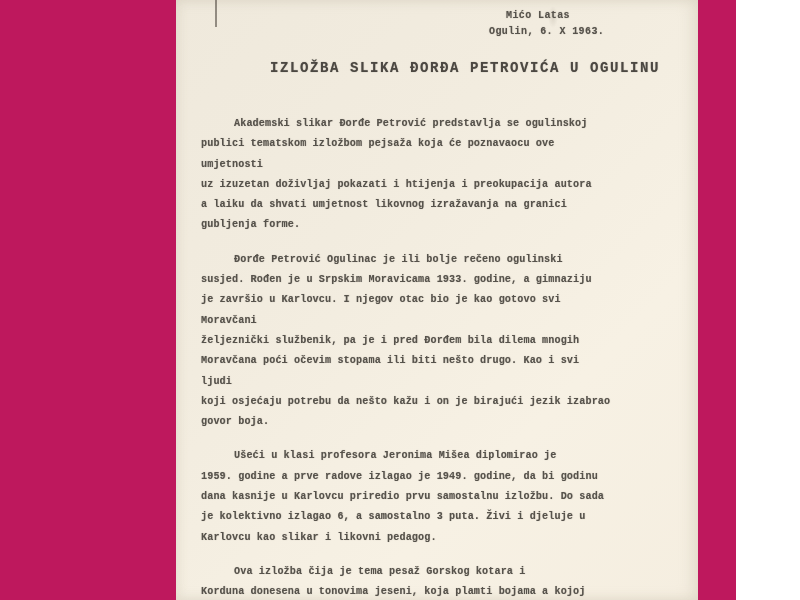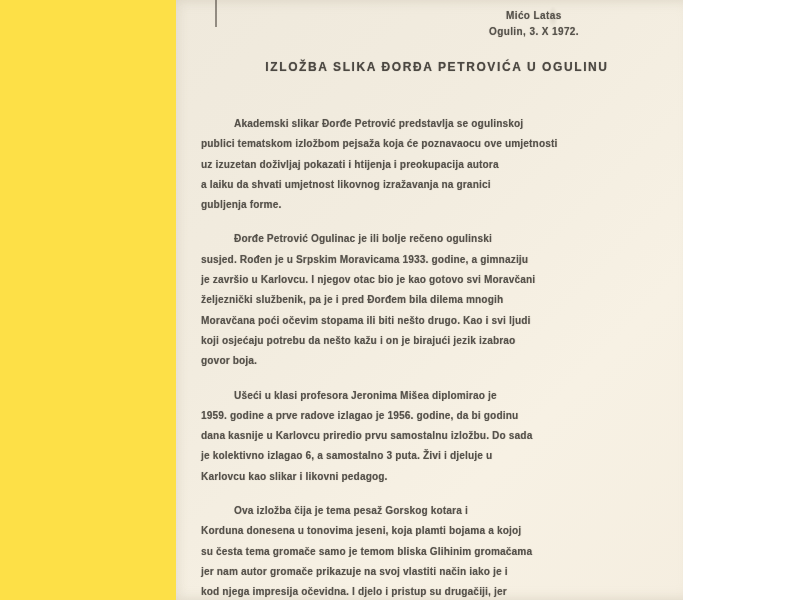--- a/index.html
+++ b/index.html
@@ -1,21 +1,21 @@
 <!DOCTYPE html>
 <html><head>
 <meta charset="utf-8">
 <style>
   html,body{margin:0;padding:0;background:#ffffff;}
   .canvas{
     position:relative;
-    width:683px;height:600px;
-    background:#fde047;
+    width:736px;height:600px;
+    background:#be185d;
     overflow:hidden;
-    font-family:Liberation Sans, sans-serif;
+    font-family:Liberation Mono, monospace;
   }
   .paper{
     position:absolute;
     left:176px;top:0;
     width:522px;height:600px;
     background:linear-gradient(135deg,#efe9dc 0%,#f2ecdf 35%,#f7f1e4 70%,#f5eee0 100%);
     box-shadow:inset -6px 0 14px rgba(180,170,150,0.25), inset 4px 0 10px rgba(200,190,170,0.2);
   }
   .edge-mark{
     position:absolute;
@@ -39,25 +39,26 @@
     text-shadow:0 0 1px rgba(90,84,76,0.55);
     letter-spacing:0.4px;
   }
   .byline .author{padding-left:17px;}
   .title{
     position:absolute;
     left:0;top:60px;
     width:100%;
     margin:0;
     text-align:center;
-    font-size:12px;
+    font-size:14px;
     font-weight:bold;
     letter-spacing:1.6px;
     color:#4c4842;
     text-shadow:0 0 1px rgba(76,72,66,0.6);
+    padding-left:28px;
   }
   .body-text{
     position:absolute;
     left:25px;top:100px;
     width:415px;
     font-size:10px;
     line-height:20.3px;
     font-weight:bold;
     color:#56524b;
     text-shadow:0.3px 0.3px 0.8px rgba(90,84,76,0.5);
@@ -73,40 +74,40 @@
 <body>
 
 <div class="canvas">
   <div class="paper">
 
     <div class="edge-mark"></div>
     <div class="smudge"></div>
 
     <div class="byline">
       <div class="author">Mićo Latas</div>
-      <div class="dateline">Ogulin, 3. X 1972.</div>
+      <div class="dateline">Ogulin, 6. X 1963.</div>
     </div>
 
     <h1 class="title">IZLOŽBA SLIKA ĐORĐA PETROVIĆA U OGULINU</h1>
 
     <div class="body-text">
       <p>Akademski slikar Đorđe Petrović predstavlja se ogulinskoj
 publici tematskom izložbom pejsaža koja će poznavaocu ove umjetnosti
 uz izuzetan doživljaj pokazati i htijenja i preokupacija autora
 a laiku da shvati umjetnost likovnog izražavanja na granici
 gubljenja forme.</p>
       <p>Đorđe Petrović Ogulinac je ili bolje rečeno ogulinski
 susjed. Rođen je u Srpskim Moravicama 1933. godine, a gimnaziju
 je završio u Karlovcu. I njegov otac bio je kao gotovo svi Moravčani
 željeznički službenik, pa je i pred Đorđem bila dilema mnogih
 Moravčana poći očevim stopama ili biti nešto drugo. Kao i svi ljudi
 koji osjećaju potrebu da nešto kažu i on je birajući jezik izabrao
 govor boja.</p>
       <p>Ušeći u klasi profesora Jeronima Mišea diplomirao je
-1959. godine a prve radove izlagao je 1956. godine, da bi godinu
+1959. godine a prve radove izlagao je 1949. godine, da bi godinu
 dana kasnije u Karlovcu priredio prvu samostalnu izložbu. Do sada
 je kolektivno izlagao 6, a samostalno 3 puta. Živi i djeluje u
 Karlovcu kao slikar i likovni pedagog.</p>
       <p>Ova izložba čija je tema pesaž Gorskog kotara i
 Korduna donesena u tonovima jeseni, koja plamti bojama a kojoj
 su česta tema gromače samo je temom bliska Glihinim gromačama
 jer nam autor gromače prikazuje na svoj vlastiti način iako je i
 kod njega impresija očevidna. I djelo i pristup su drugačiji, jer
 i primorske i kordunsko-goranske gromače nisu iste. Ova izložba
 predstavlja za autora od ranije poznatog po tamnoj paleti i izraženoj

